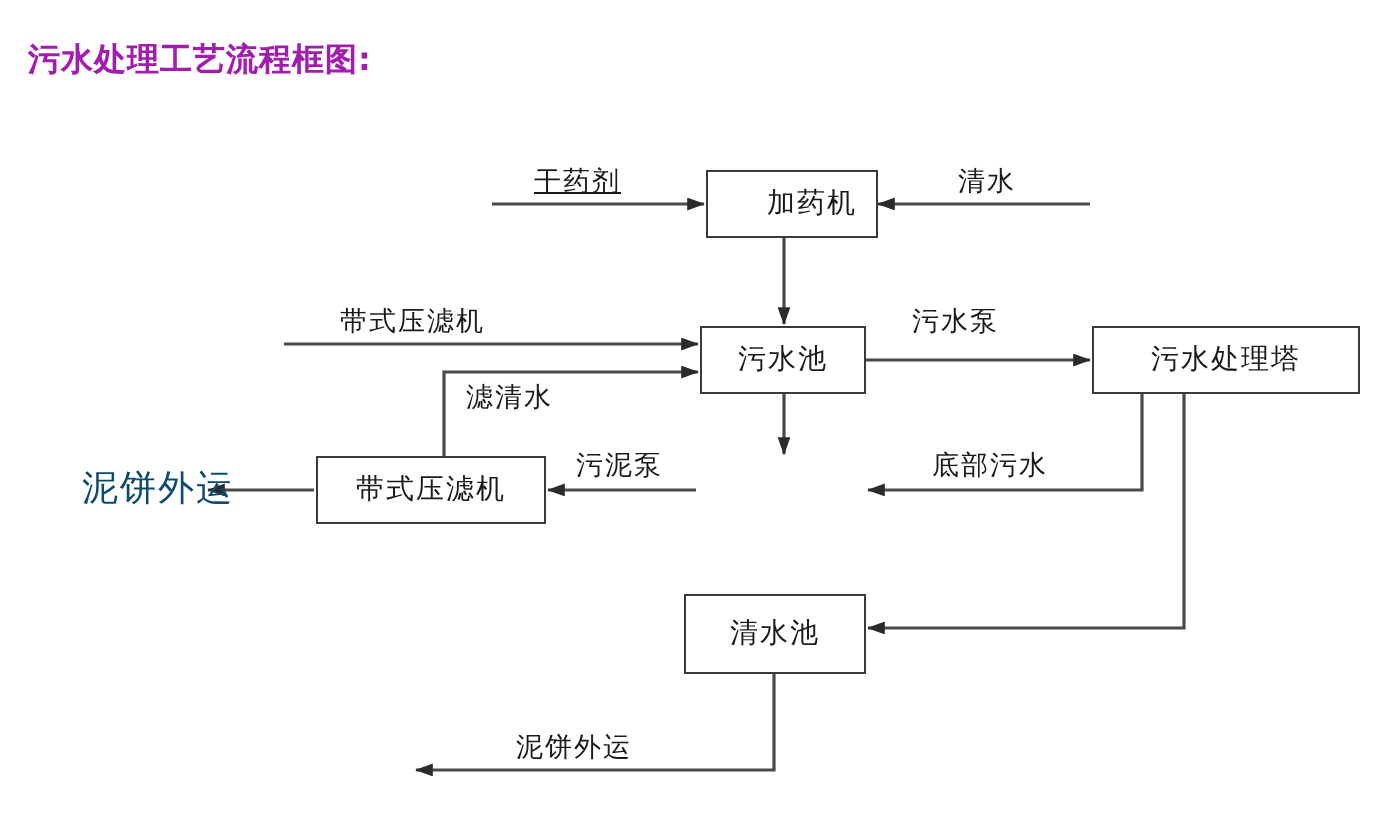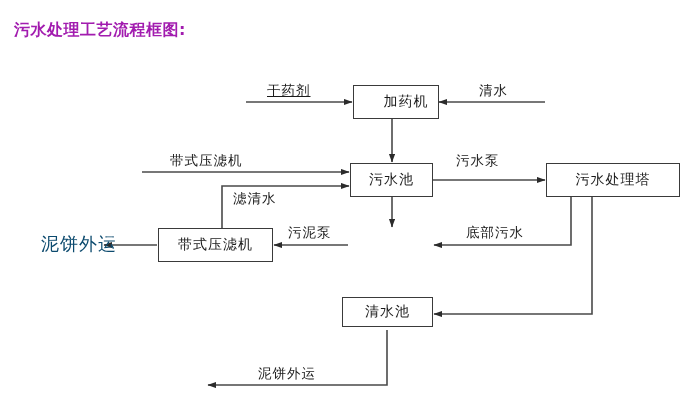--- a/index.html
+++ b/index.html
@@ -117,21 +117,21 @@
 
   <div class="node" style="left:353px; top:85px; width:86px; height:34px;padding-left:20px;">加药机</div>
 
   <div class="node" style="left:350px; top:163px; width:83px; height:34px;">污水池</div>
 
   <div class="node" style="left:546px; top:163px; width:134px; height:34px;">污水处理塔</div>
 
 
   <div class="node" style="left:158px; top:228px; width:115px; height:34px;">带式压滤机</div>
 
-  <div class="node" style="left:342px; top:297px; width:91px; height:30px;">清水池</div>
+  <div class="node" style="left:342px; top:297px; width:91px; height:40px;">清水池</div>
 
   <div class="edge-label" style="left:267px; top:82px;text-decoration:underline;">干药剂</div>
 
   <div class="edge-label" style="left:479px; top:82px;">清水</div>
 
   <div class="edge-label" style="left:170px; top:152px;">带式压滤机</div>
 
   <div class="edge-label" style="left:233px; top:190px;">滤清水</div>
 
   <div class="edge-label" style="left:456px; top:152px;">污水泵</div>

